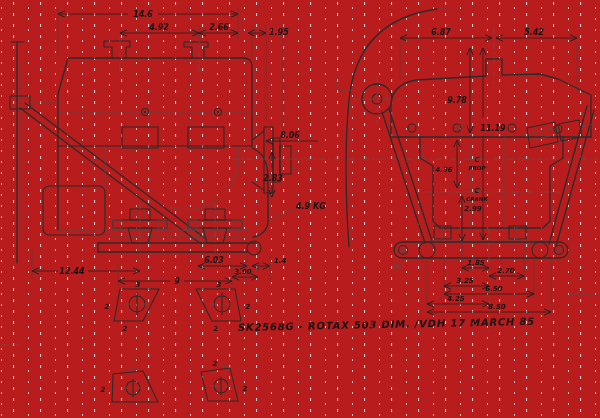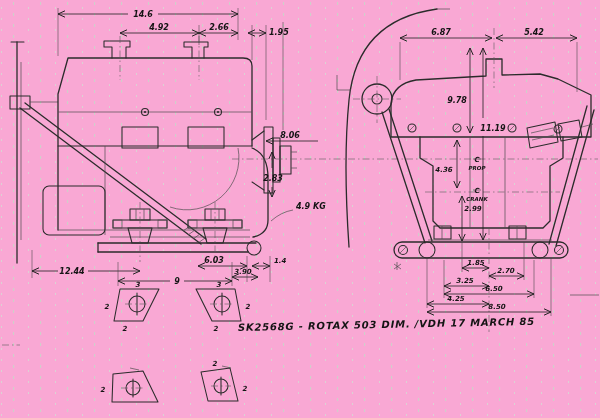--- a/index.html
+++ b/index.html
@@ -1,16 +1,16 @@
 <!DOCTYPE html>
 <html><head>
 <meta charset="utf-8">
 <style>
   html,body{margin:0;padding:0;background:#ffffff;}
-  .sheet{width:600px;height:418px;position:relative;background:#f9a8d4;overflow:hidden;
+  .sheet{width:600px;height:418px;position:relative;background:#b91c1c;overflow:hidden;
          font-family:"DejaVu Sans",sans-serif;}
   svg{display:block}
   .ln{stroke:#2b2b2b;stroke-width:1.3;fill:none;stroke-linecap:round;stroke-linejoin:round}
   .md{stroke:#2b2b2b;stroke-width:1.05;fill:none;stroke-linecap:round;stroke-linejoin:round}
   .lt{stroke:#4f4f4f;stroke-width:0.7;fill:none}
   .cl{stroke:#5a5a5a;stroke-width:0.6;stroke-dasharray:7 3 1.5 3;fill:none}
   .dml{stroke:#222;stroke-width:0.8;fill:none}
   .ext{stroke:#444;stroke-width:0.55;fill:none}
   text{fill:#141414}
   .dim{font:italic 600 8px "DejaVu Sans",sans-serif}

